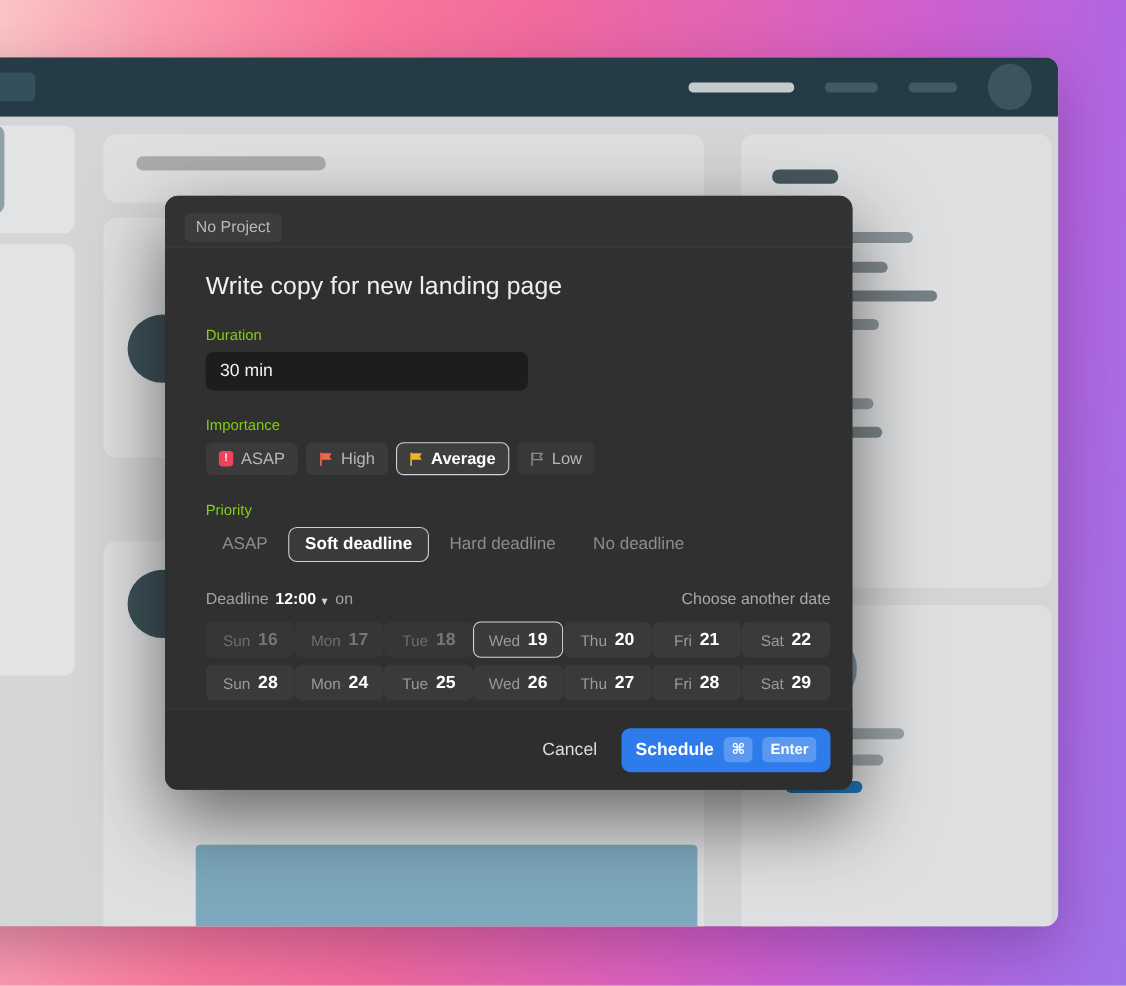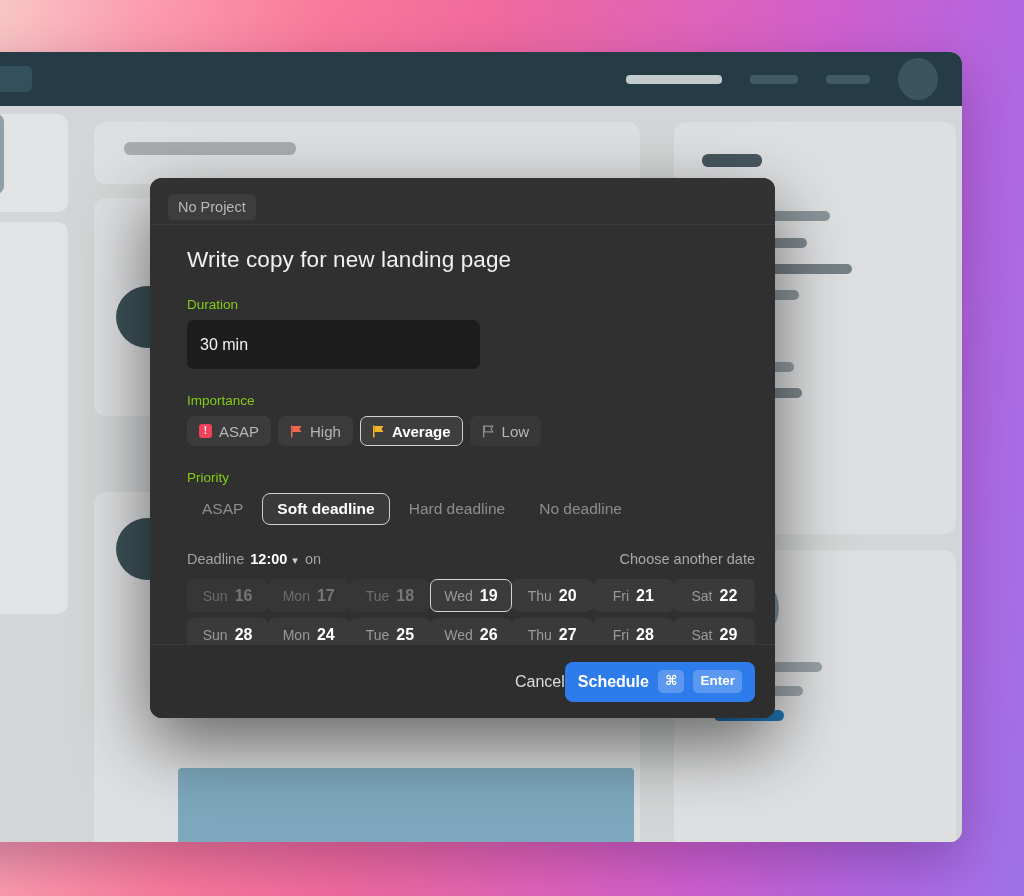--- a/index.html
+++ b/index.html
@@ -117,21 +117,21 @@
     font-weight: 400;
     letter-spacing: 0.1px;
   }
   .field-label {
     color: #84cc16;
     font-size: 13.5px;
     margin-top: 24px;
     margin-bottom: 8px;
   }
   .duration-input {
-    width: 293px; height: 49px;
+    width: 293px; height: 35px;
     background: #1d1d1d;
     border: none;
     border-radius: 7px;
     color: #f2f2f2;
     font-size: 16px;
     font-family: inherit;
     padding: 0 13px;
     outline: none;
   }
 
@@ -236,20 +236,21 @@
 
   
   .modal-footer {
     position: absolute;
     left: 0; right: 0; bottom: 0;
     height: 74px;
     background: #2e2e2e;
     border-top: 1px solid #3b3b3b;
     display: flex; align-items: center; justify-content: flex-end;
     padding-right: 20px;
+    gap: 22px;
   }
   .cancel-btn {
     background: none; border: none;
     color: #dcdcdc; font-size: 16px;
     font-family: inherit;
     cursor: pointer;
   }
   .schedule-btn {
     display: inline-flex; align-items: center; gap: 9px;
     background: #2e7cec;

